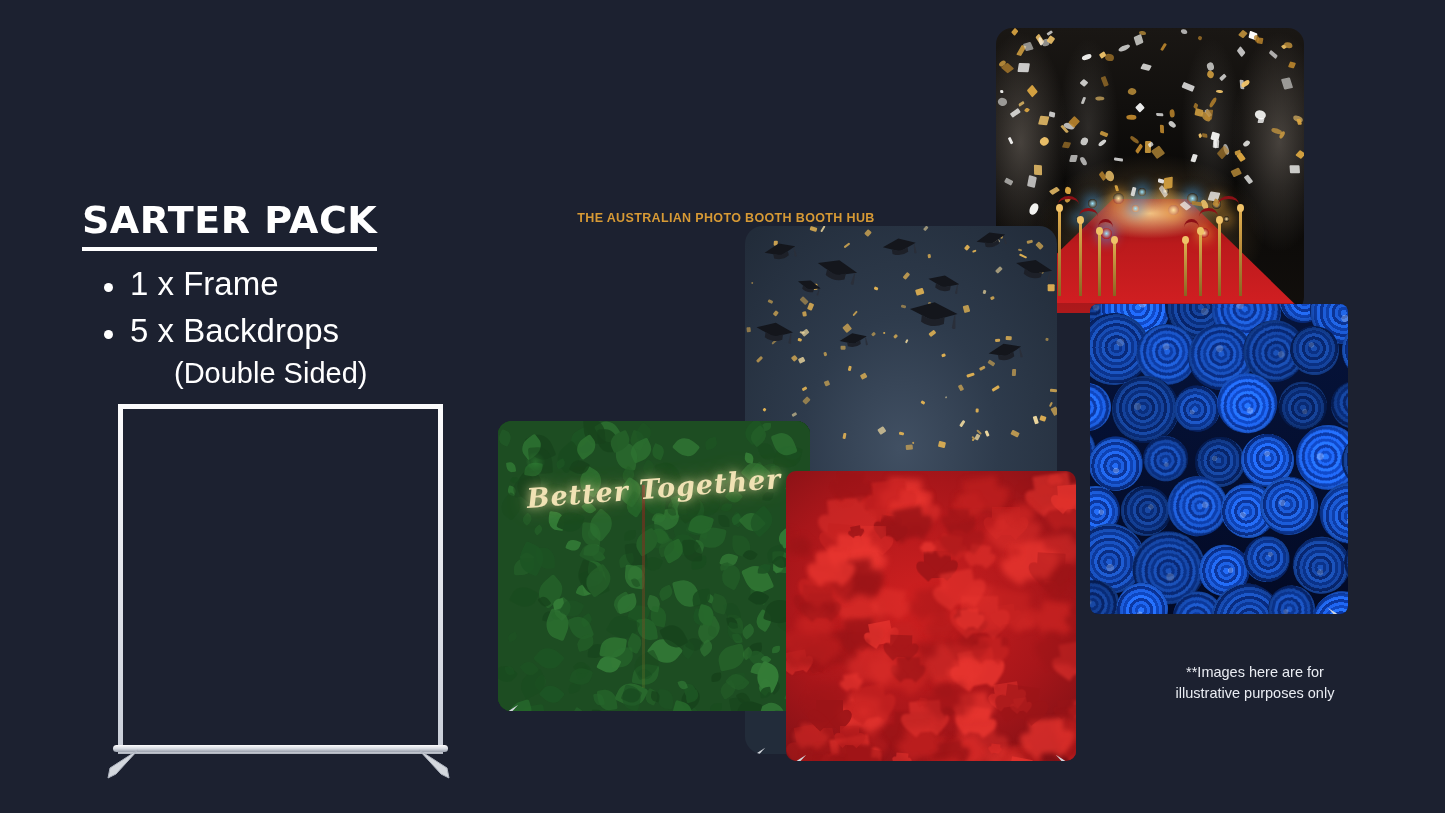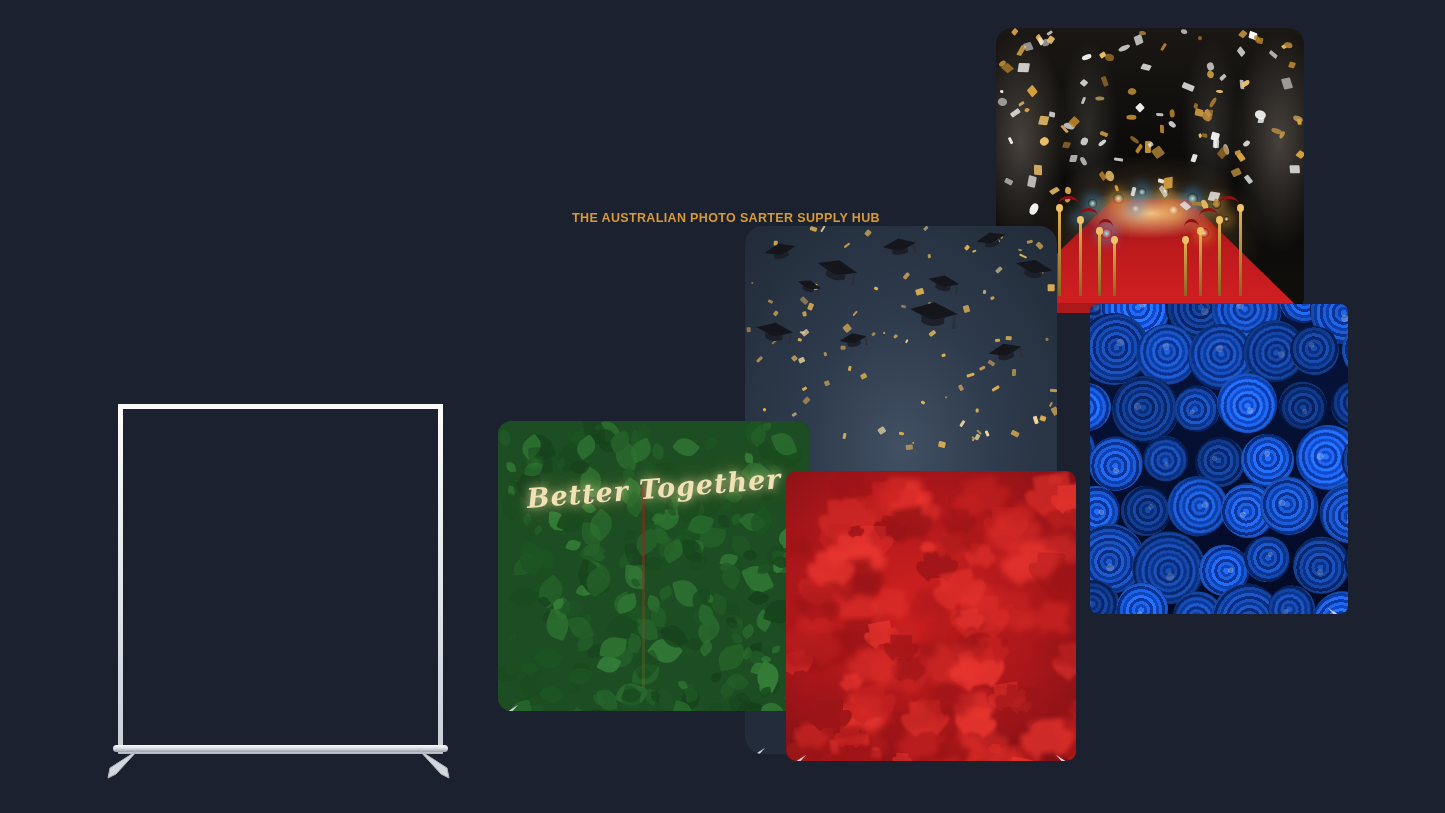--- a/index.html
+++ b/index.html
@@ -200,24 +200,36 @@
   }
 
   .shadow-band{position:absolute;left:0;right:0;bottom:0;height:10px;background:rgba(0,0,0,.18);}
 </style>
 </head>
 <body>
 
 <div class="stage">
 
   <div class="logo-block">
-    <div class="tagline">THE AUSTRALIAN PHOTO SARTER SUPPLY HUB</div>
+    <div class="tagline">THE AUSTRALIAN PHOTO BOOTH BOOTH HUB</div>
   </div>
 
-
+  <div class="copy">
+    <h1>SARTER PACK</h1>
+    <ul class="bullets">
+      <li>1 x Frame</li>
+      <li>5 x Backdrops</li>
+    </ul>
+    <div class="subnote">(Double Sided)</div>
+  </div>
+
+  <div class="disclaimer">
+    <div>**Images here are for</div>
+    <div>illustrative purposes only</div>
+  </div>
 
   <div class="frame">
     <div class="frame-tube"></div>
     <div class="frame-base"></div>
     <div class="foot left">
       <svg width="34" height="34" viewBox="0 0 34 34">
           <path d="M32 2 L10 26 L2 30 L4 20 Z" fill="#d4d8de" stroke="#aeb4bf" stroke-width="1"></path>
         </svg>
     </div>
     <div class="foot right">

